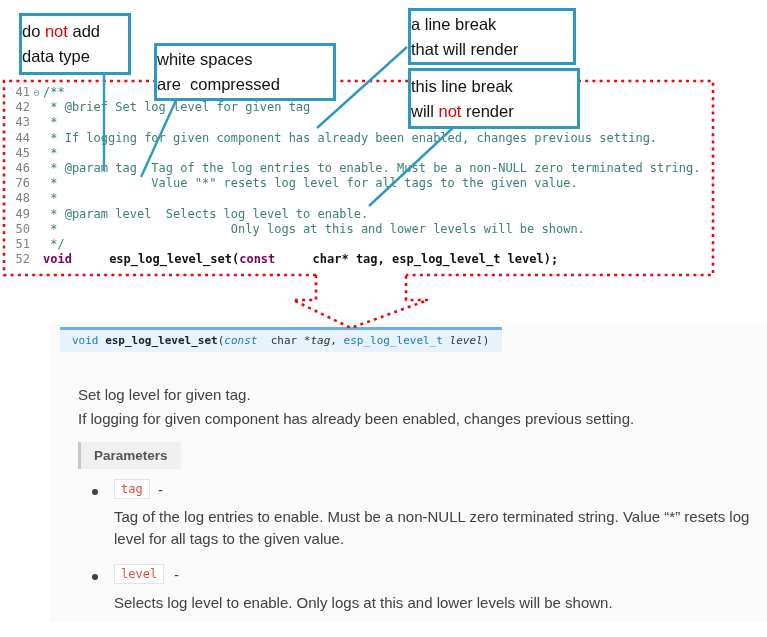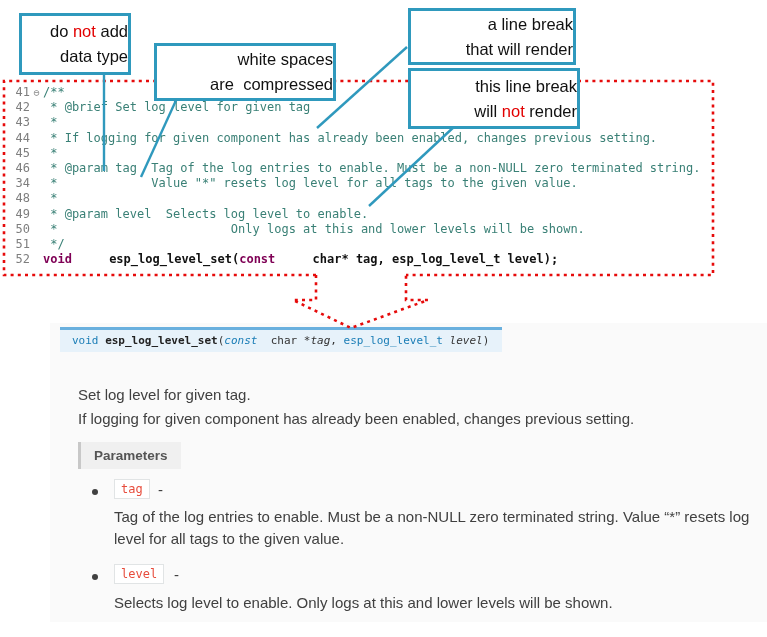--- a/index.html
+++ b/index.html
@@ -12,21 +12,21 @@
           font-family:"DejaVu Sans Mono",monospace;font-size:12px;line-height:15.2px;}
   .row{display:flex;height:15.2px;white-space:pre;}
   .ln{width:22px;text-align:right;color:#7e7e7e;flex:none;}
   .fold{width:13px;text-align:center;color:#8a8a8a;font-size:10px;flex:none;cursor:pointer;}
   .cmt{color:#3a8076;}
   .kw{color:#7f0055;font-weight:bold;}
   .pl{color:#111111;font-weight:bold;margin-left:30px;}
 
   
   .callout{position:absolute;background:#ffffff;border:3px solid #2f99bd;color:#111;
-           font-size:16.5px;line-height:1.5;text-align:right;display:flex;
+           font-size:16.5px;line-height:1.5;text-align:left;display:flex;
            flex-direction:column;justify-content:center;z-index:10;}
   .callout span{white-space:pre-wrap;}
   #box1{left:19px;top:13px;width:106px;height:56px;}
   #box2{left:154px;top:43px;width:176px;height:52px;}
   #box3{left:408px;top:8px;width:162px;height:51px;}
   #box4{left:408px;top:68px;width:166px;height:55px;}
   .red{color:#e20000;}
 
   
   .docpanel{position:absolute;left:50px;top:323px;width:717px;height:299px;
@@ -91,21 +91,21 @@
       <span class="ln">45</span>
       <span class="fold"></span>
       <span class="cmt"> *</span>
     </div>
     <div class="row">
       <span class="ln">46</span>
       <span class="fold"></span>
       <span class="cmt"> * @param tag  Tag of the log entries to enable. Must be a non-NULL zero terminated string.</span>
     </div>
     <div class="row">
-      <span class="ln">34</span>
+      <span class="ln">76</span>
       <span class="fold"></span>
       <span class="cmt"> *             Value "*" resets log level for all tags to the given value.</span>
     </div>
     <div class="row">
       <span class="ln">48</span>
       <span class="fold"></span>
       <span class="cmt"> *</span>
     </div>
     <div class="row">
       <span class="ln">49</span>

